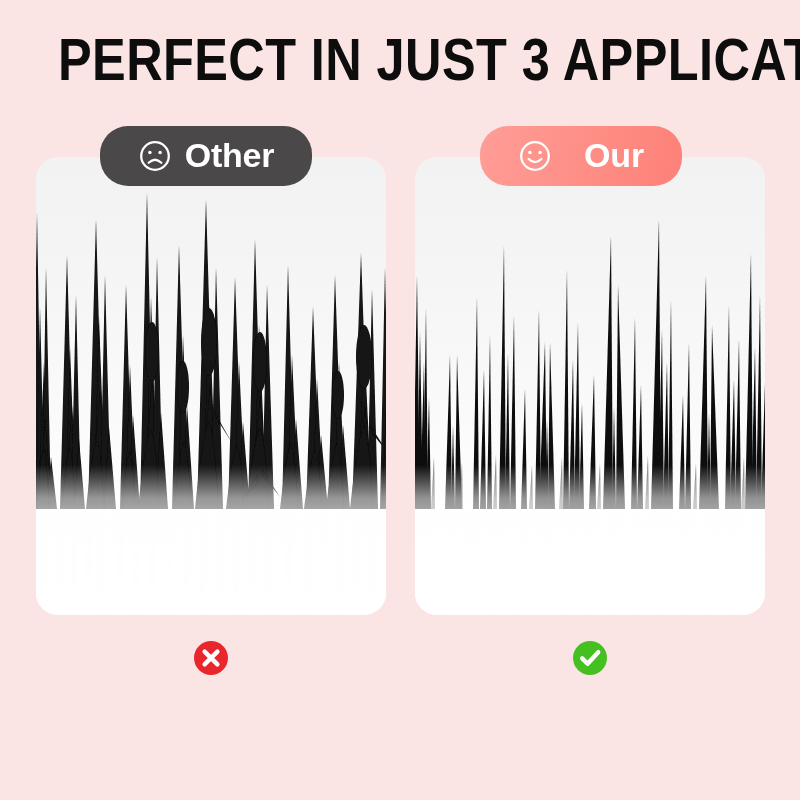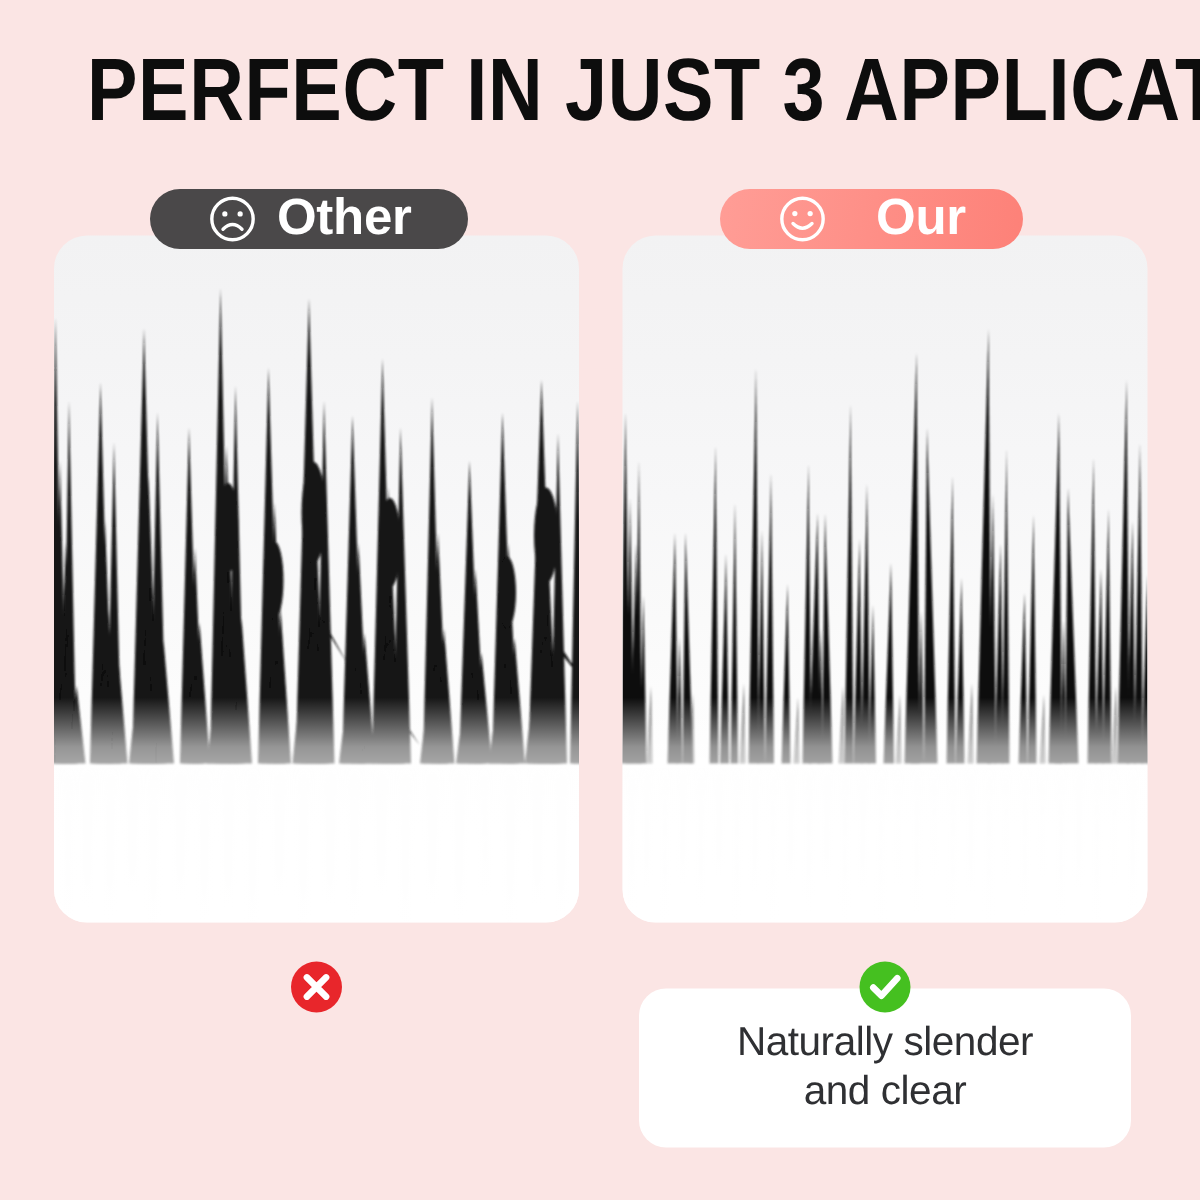--- a/index.html
+++ b/index.html
@@ -81,21 +81,21 @@
         rgba(255,255,255,0.55) 22%,
         rgba(255,255,255,0.86) 55%,
         rgba(255,255,255,0.97) 100%);
     pointer-events: none;
   }
 
   
   .badge {
     position: absolute;
     top: 126px;
-    height: 40px;
+    height: 60px;
     border-radius: 28px;
     display: flex;
     align-items: center;
     justify-content: center;
     gap: 13px;
     padding: 0 26px;
     box-sizing: border-box;
     z-index: 5;
   }
   #badge-other {
@@ -470,17 +470,13 @@
     <span class="badge-label">Our</span>
   </div>
 
   <div class="status-mark">
     <svg viewBox="0 0 40 40">
       <circle cx="20" cy="20" r="17" fill="#45c020"></circle>
       <path d="M12.2 20.4 L17.6 25.8 L28.2 14.2" fill="none" stroke="#ffffff" stroke-width="4.4" stroke-linecap="round" stroke-linejoin="round"></path>
     </svg>
   </div>
 
-  <div class="caption-card">
-    <div class="caption-text">Naturally slender
-and clear</div>
-  </div>
 </div>
 
 </body></html>

